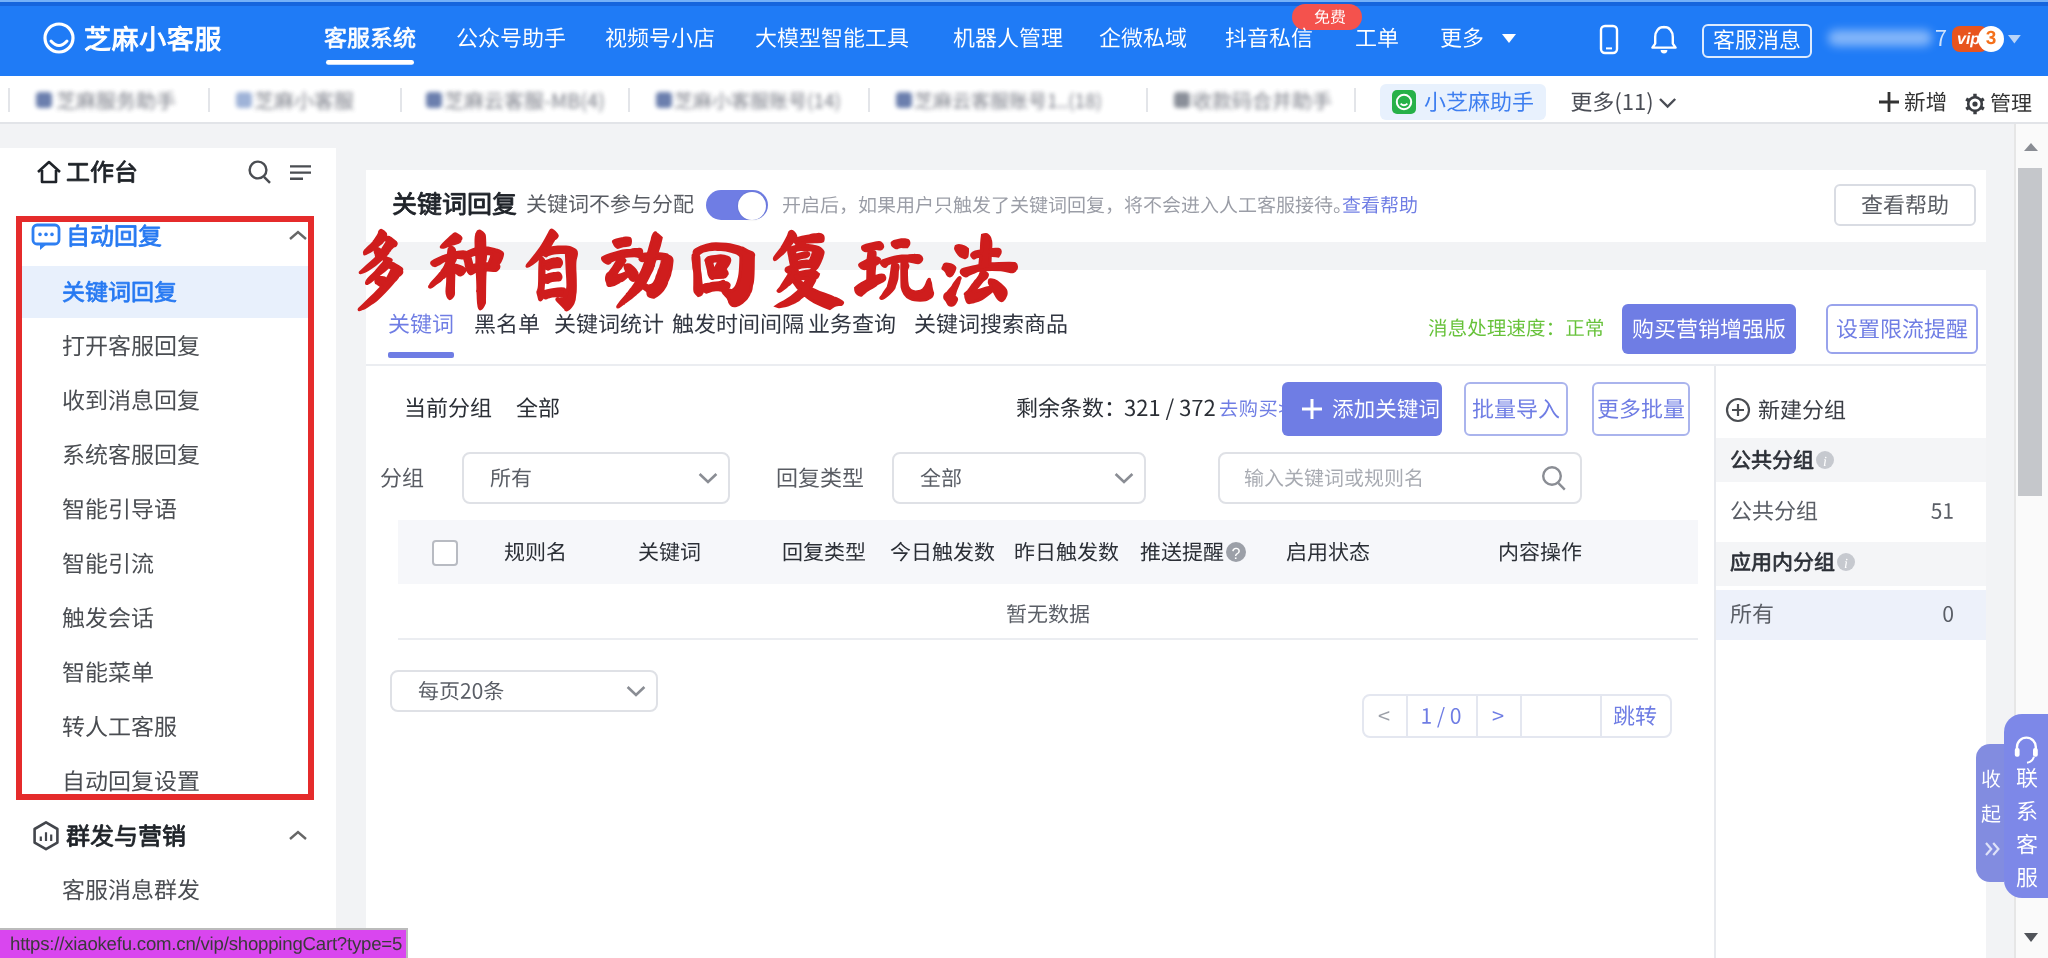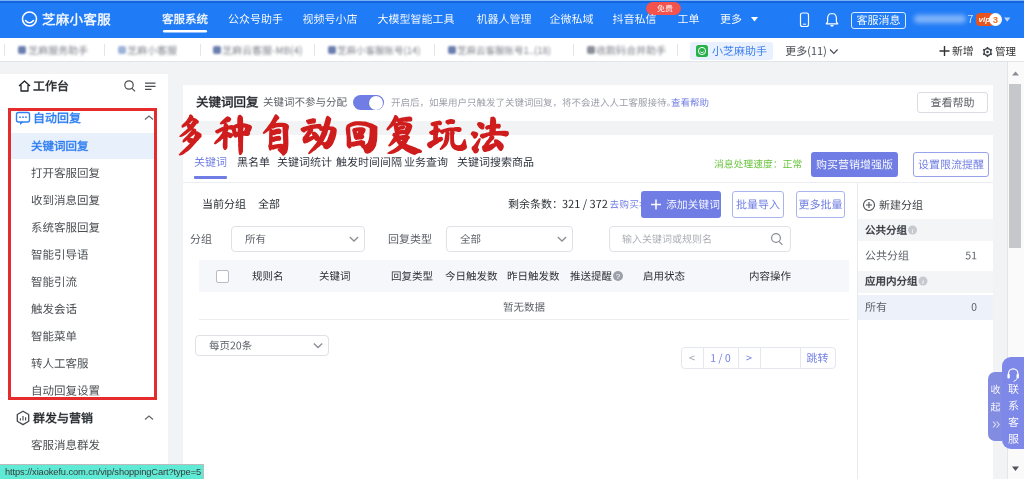--- a/index.html
+++ b/index.html
@@ -70,21 +70,21 @@
 <div class="a" style="left:858px;top:219px;width:135px;height:22px;background:#f4f5f7"></div>
 <div class="a" style="left:858px;top:271px;width:135px;height:22px;background:#f4f5f7"></div>
 <div class="a" style="left:858px;top:295px;width:135px;height:25px;background:#edf1fa"></div>
 
 <div class="a" style="left:1007px;top:62px;width:17px;height:417px;background:#fafafa;border-left:1px solid #e6e6e6"></div>
 <div class="a" style="left:1009px;top:84px;width:12px;height:164px;background:#c5c7cb"></div>
 
 <div class="a" style="left:988px;top:372px;width:14px;height:69px;background:#828ce0;border-radius:7px 0 0 7px"></div>
 <div class="a" style="left:1002px;top:357px;width:22px;height:92px;background:#7d88e8;border-radius:9px 0 0 9px"></div>
 
-<div class="a" style="left:-1px;top:464px;width:205px;height:16px;background:#5eead4;border:1px solid #bbb;white-space:nowrap;font-size:9.3px;color:#3a3a3a;line-height:15px;padding-left:5px;letter-spacing:-0.1px">https://xiaokefu.com.cn/vip/shoppingCart?type=5</div>
+<div class="a" style="left:-1px;top:464px;width:205px;height:16px;background:#d946ef;border:1px solid #bbb;white-space:nowrap;font-size:9.3px;color:#3a3a3a;line-height:15px;padding-left:5px;letter-spacing:-0.1px">https://xiaokefu.com.cn/vip/shoppingCart?type=5</div>
 <svg class="a" style="left:0;top:0" width="1024" height="479" viewBox="0 0 1024 479">
     <defs>
       <filter id="fb" x="-20%" y="-60%" width="140%" height="220%">
         <feGaussianBlur stdDeviation="115"></feGaussianBlur>
       </filter>
       <path id="q0" d="M252 116C195 116 120 62 50 -5L102 -70C159 -7 213 46 250 46C273 46 304 17 344 -7C411 -47 493 -58 609 -58C702 -58 868 -52 941 -48C943 -25 954 12 964 33C868 22 722 15 611 15C504 15 421 21 359 59L355 62C542 152 735 300 846 439L791 477L776 473H545L575 486C560 522 525 578 495 619L428 592C453 556 481 508 496 473H127V401H711C610 295 446 176 288 105C275 112 264 116 252 116ZM642 840V742H360V840H286V742H61V672H286V568H360V672H642V568H717V672H937V742H717V840Z"></path>
       <path id="q1" d="M357 630V483H208V417H341C303 296 236 172 165 110C181 98 203 74 214 58C268 113 319 204 357 303V-78H425V327C460 284 500 231 518 203L557 262C539 286 457 375 425 407V417H542V483H425V630ZM714 630V483H572V418H697C653 295 578 169 501 106C516 93 538 71 550 55C610 113 670 213 714 320V-78H783V334C821 228 874 123 923 62C936 79 960 101 976 113C914 178 846 302 806 418H945V483H783V630ZM468 826C483 796 499 758 510 725H104V454C104 312 98 113 24 -28C41 -36 73 -60 86 -74C167 77 179 302 179 454V653H948V725H596C584 761 564 808 543 844Z"></path>
       <path id="q2" d="M464 826V24C464 4 456 -2 436 -3C415 -4 343 -5 270 -2C282 -23 296 -59 301 -80C395 -81 457 -79 494 -66C530 -54 545 -31 545 24V826ZM705 571C791 427 872 240 895 121L976 154C950 274 865 458 777 598ZM202 591C177 457 121 284 32 178C53 169 86 151 103 138C194 249 253 430 286 577Z"></path>
       <path id="q3" d="M356 529H660C618 483 564 441 502 404C442 439 391 479 352 525ZM378 663C328 586 231 498 92 437C109 425 132 400 143 383C202 412 254 445 299 480C337 438 382 400 432 366C310 307 169 264 35 240C49 223 65 193 72 173C124 184 178 197 231 213V-79H305V-45H701V-78H778V218C823 207 870 197 917 190C928 211 948 244 965 261C823 279 687 315 574 367C656 421 727 486 776 561L725 592L711 588H413C430 608 445 628 459 648ZM501 324C573 284 654 252 740 228H278C356 254 432 286 501 324ZM305 18V165H701V18ZM432 830C447 806 464 776 477 749H77V561H151V681H847V561H923V749H563C548 781 525 819 505 849Z"></path>
       <path id="q4" d="M108 803V444C108 296 102 95 34 -46C52 -52 82 -69 95 -81C141 14 161 140 170 259H329V11C329 -4 323 -8 310 -8C297 -9 255 -9 209 -8C219 -28 228 -61 230 -80C298 -80 338 -79 364 -66C390 -54 399 -31 399 10V803ZM176 733H329V569H176ZM176 499H329V330H174C175 370 176 409 176 444ZM858 391C836 307 801 231 758 166C711 233 675 309 648 391ZM487 800V-80H558V391H583C615 287 659 191 716 110C670 54 617 11 562 -19C578 -32 598 -57 606 -74C661 -42 713 1 759 54C806 -2 860 -48 921 -81C933 -63 954 -37 970 -23C907 7 851 53 802 109C865 198 914 311 941 447L897 463L884 460H558V730H839V607C839 595 836 592 820 591C804 590 751 590 690 592C700 574 711 548 714 528C790 528 841 528 872 538C904 549 912 569 912 606V800Z"></path>

